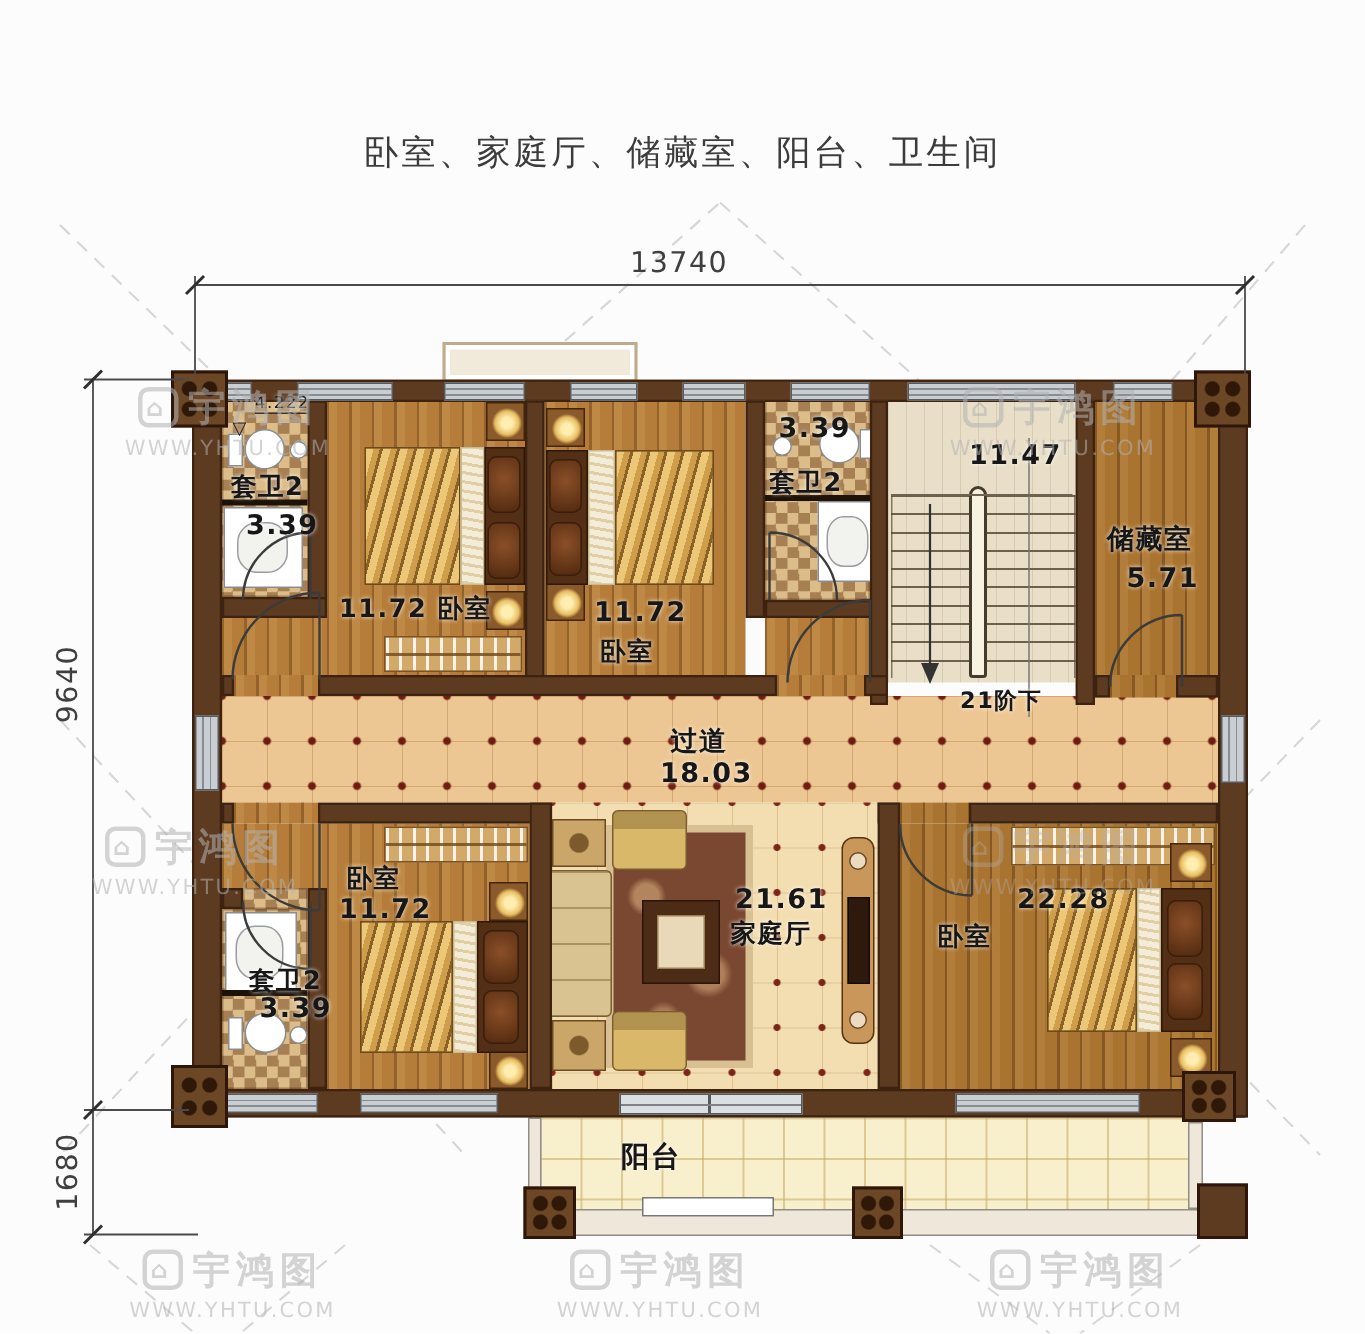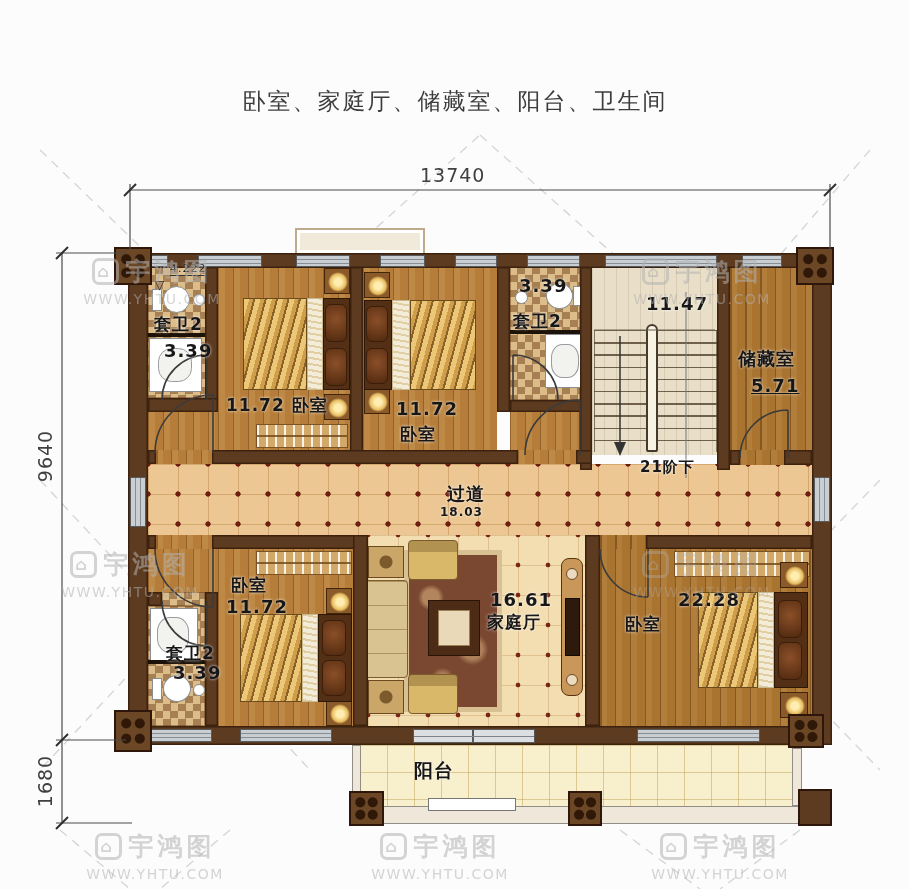--- a/index.html
+++ b/index.html
@@ -337,24 +337,24 @@
     <span>11.72</span>
     <span>卧室</span>
   </div>
   <div class="lbl" style="left:396px;top:398px;font-size:18px;">11.72</div>
   <div class="lbl" style="left:400px;top:423px;">卧室</div>
   <div class="lbl" style="left:519px;top:275px;font-size:18px;">3.39</div>
   <div class="lbl" style="left:513px;top:310px;">套卫2</div>
   <div class="lbl" style="left:646px;top:293px;font-size:18px;">11.47</div>
   <div class="lbl" style="left:640px;top:458px;font-size:15px;">21阶下</div>
   <div class="lbl" style="left:738px;top:347px;font-size:18px;">储藏室</div>
-  <div class="lbl" style="left:751px;top:375px;font-size:18px;text-decoration:underline;">5.71</div>
+  <div class="lbl" style="left:751px;top:375px;font-size:18px;">5.71</div>
   <div class="lbl" style="left:447px;top:482px;font-size:18px;">过道</div>
-  <div class="lbl" style="left:440px;top:505px;font-size:12px;">18.03</div>
-  <div class="lbl" style="left:490px;top:589px;font-size:18px;">16.61</div>
+  <div class="lbl" style="left:440px;top:505px;font-size:18px;">18.03</div>
+  <div class="lbl" style="left:490px;top:589px;font-size:18px;">21.61</div>
   <div class="lbl" style="left:487px;top:611px;">家庭厅</div>
   <div class="lbl" style="left:231px;top:574px;">卧室</div>
   <div class="lbl" style="left:226px;top:596px;font-size:18px;">11.72</div>
   <div class="lbl" style="left:166px;top:642px;">套卫2</div>
   <div class="lbl" style="left:173px;top:662px;font-size:18px;">3.39</div>
   <div class="lbl" style="left:678px;top:589px;font-size:18px;">22.28</div>
   <div class="lbl" style="left:625px;top:613px;">卧室</div>
   <div class="lbl" style="left:414px;top:758px;font-size:19px;">阳台</div>
 
   <div class="wm" style="left:62px;top:255px;width:180px;">

